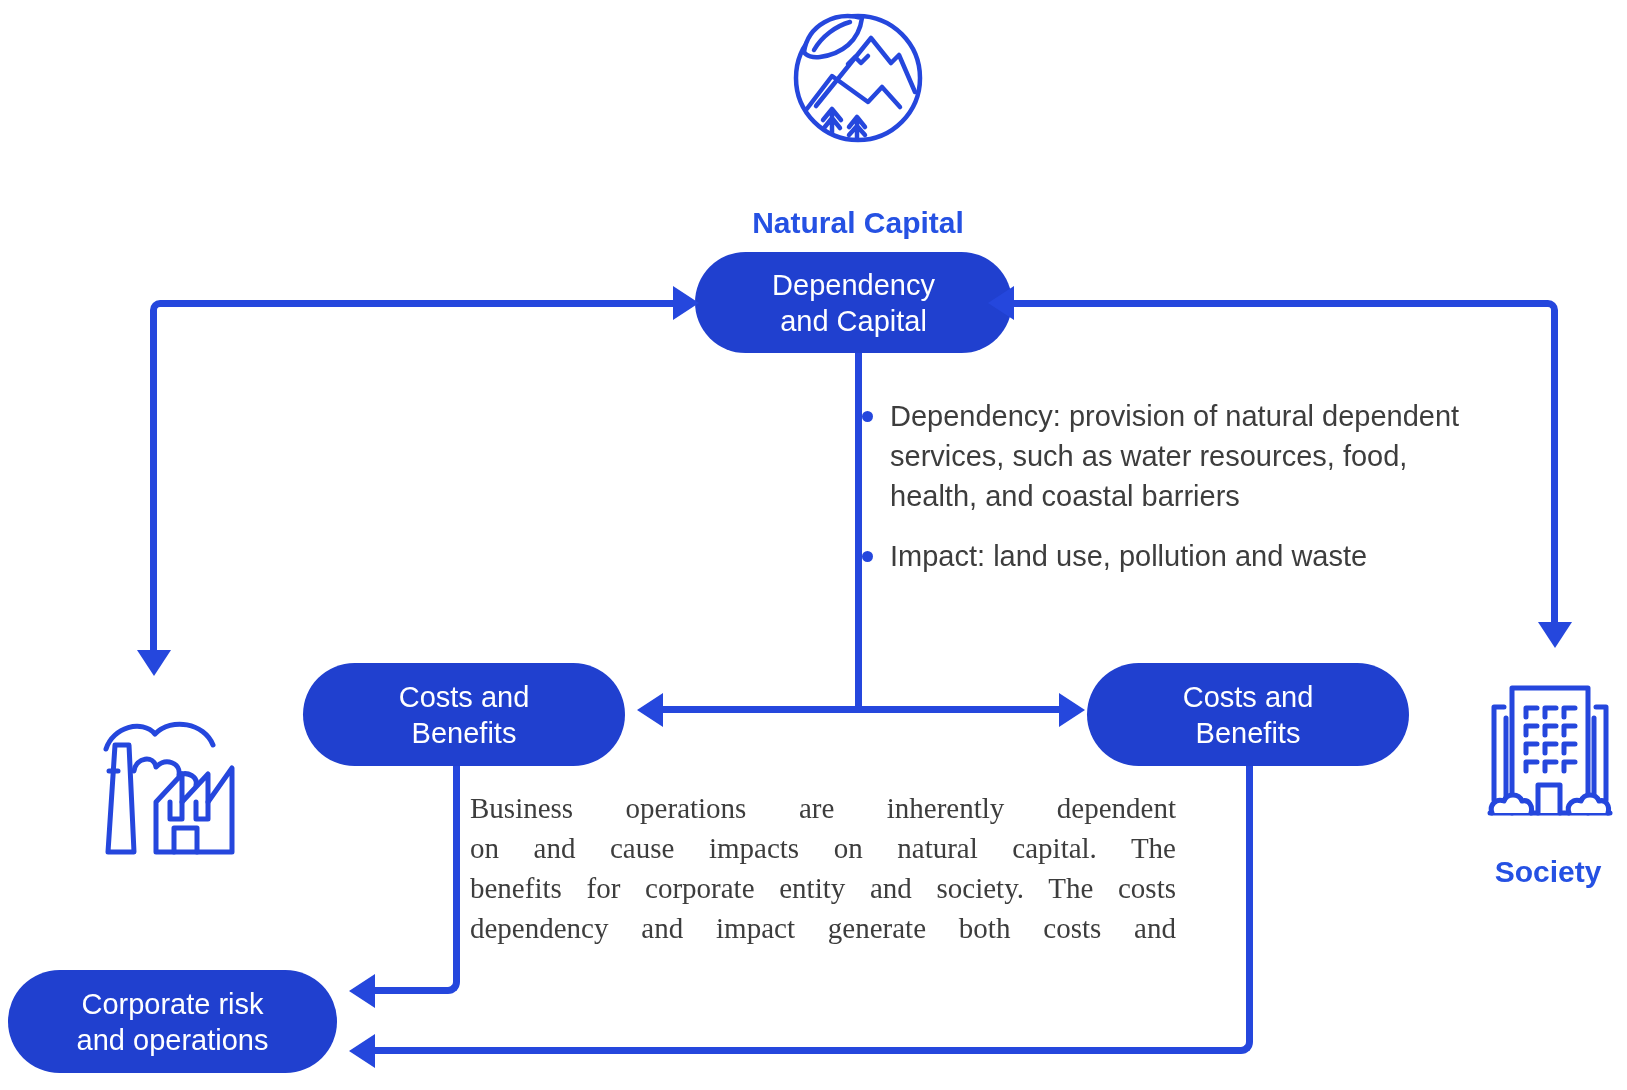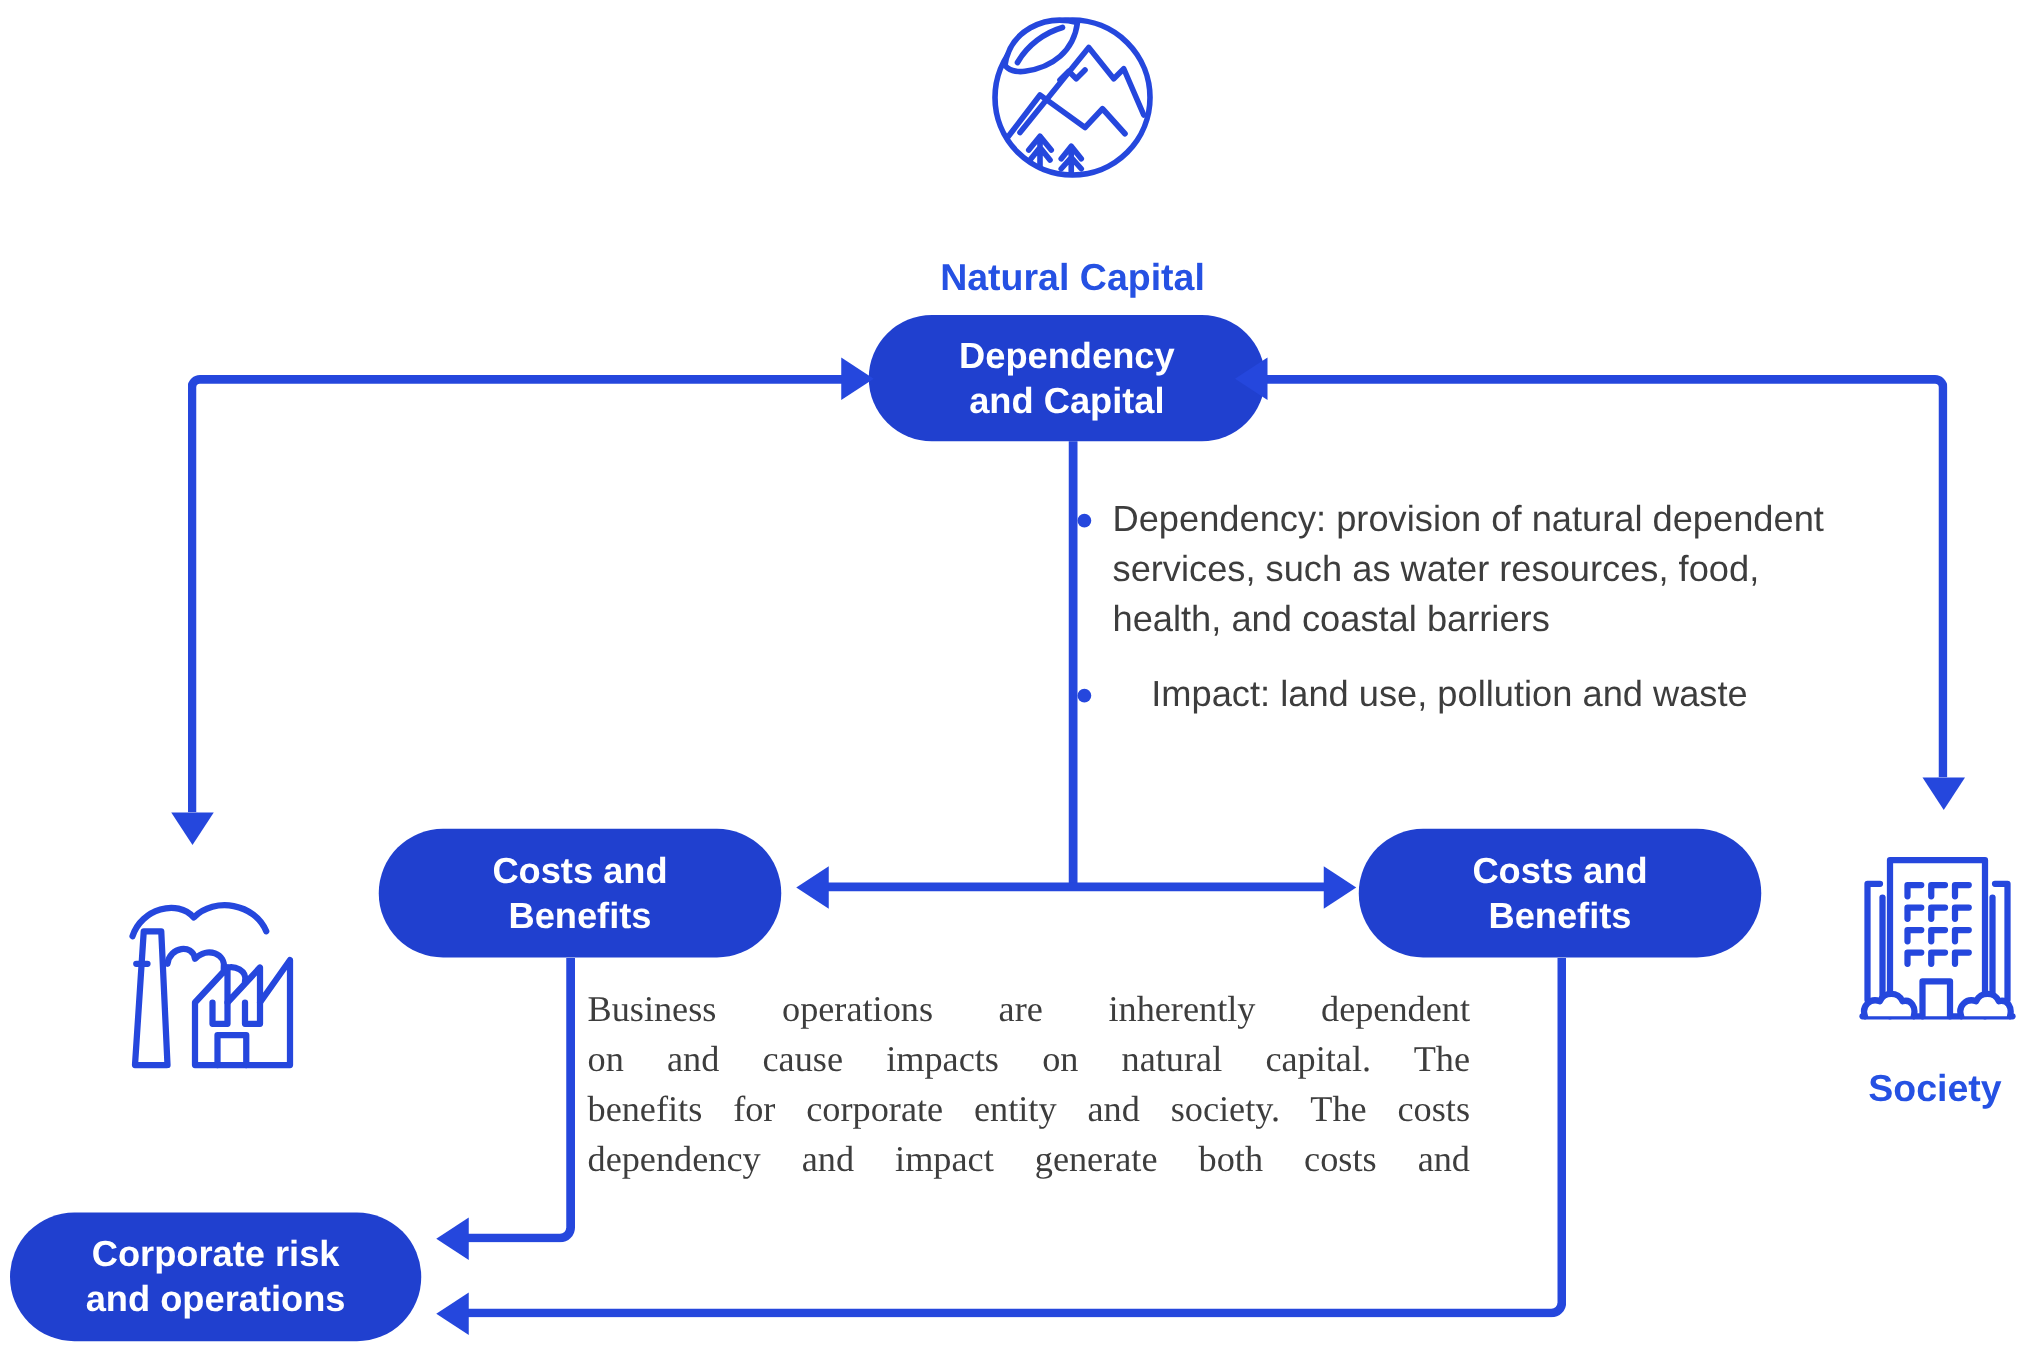--- a/index.html
+++ b/index.html
@@ -8,21 +8,21 @@
     --heading:#2551e3;
     --body-text:#3d3d3d;
     --background:#ffffff;
   }
   *{margin:0;padding:0;box-sizing:border-box;}
   body{background:#fff;font-family:"Liberation Sans","DejaVu Sans",sans-serif;}
   .canvas{position:relative;width:1627px;height:1090px;background:var(--background);overflow:hidden;}
 
   
   .pill{position:absolute;background:var(--pill-fill);color:#fff;display:flex;flex-direction:column;
-        align-items:center;justify-content:center;text-align:center;font-weight:bold;
+        align-items:center;justify-content:center;text-align:center;font-weight:normal;
         font-size:29px;line-height:36px;}
   .pill-r50{border-radius:52px;}
 
   
   .blabel{position:absolute;color:var(--heading);font-weight:bold;font-size:30px;text-align:center;}
 
   
   .lshape{position:absolute;}
   .l-left{border-left:7px solid var(--arrow);border-top:7px solid var(--arrow);border-top-left-radius:10px;}
   .l-right{border-right:7px solid var(--arrow);border-top:7px solid var(--arrow);border-top-right-radius:10px;}
@@ -38,21 +38,21 @@
 
   
   .icon{position:absolute;color:var(--arrow);}
   .icon svg{display:block;}
   .icon path,.icon circle,.icon rect{fill:none;stroke:currentColor;stroke-linecap:round;stroke-linejoin:round;}
 
   
   .bullets{position:absolute;left:862px;top:396px;width:660px;color:var(--body-text);
            font-size:29px;line-height:40px;}
   .bullet-item{display:flex;align-items:flex-start;}
-  .bullet-item + .bullet-item{margin-top:20px;gap:31px;}
+  .bullet-item + .bullet-item{margin-top:20px;}
   .dot{flex:0 0 auto;width:11px;height:11px;border-radius:50%;background:var(--arrow);margin:15px 17px 0 0;}
 
   .paragraph{position:absolute;left:470px;top:788px;width:706px;color:var(--body-text);
              font-size:29px;line-height:40px;}
   .pline{display:block;font-family:Liberation Serif, serif;}
   .j{text-align:justify;text-align-last:justify;}
 </style>
 </head>
 <body>
 

